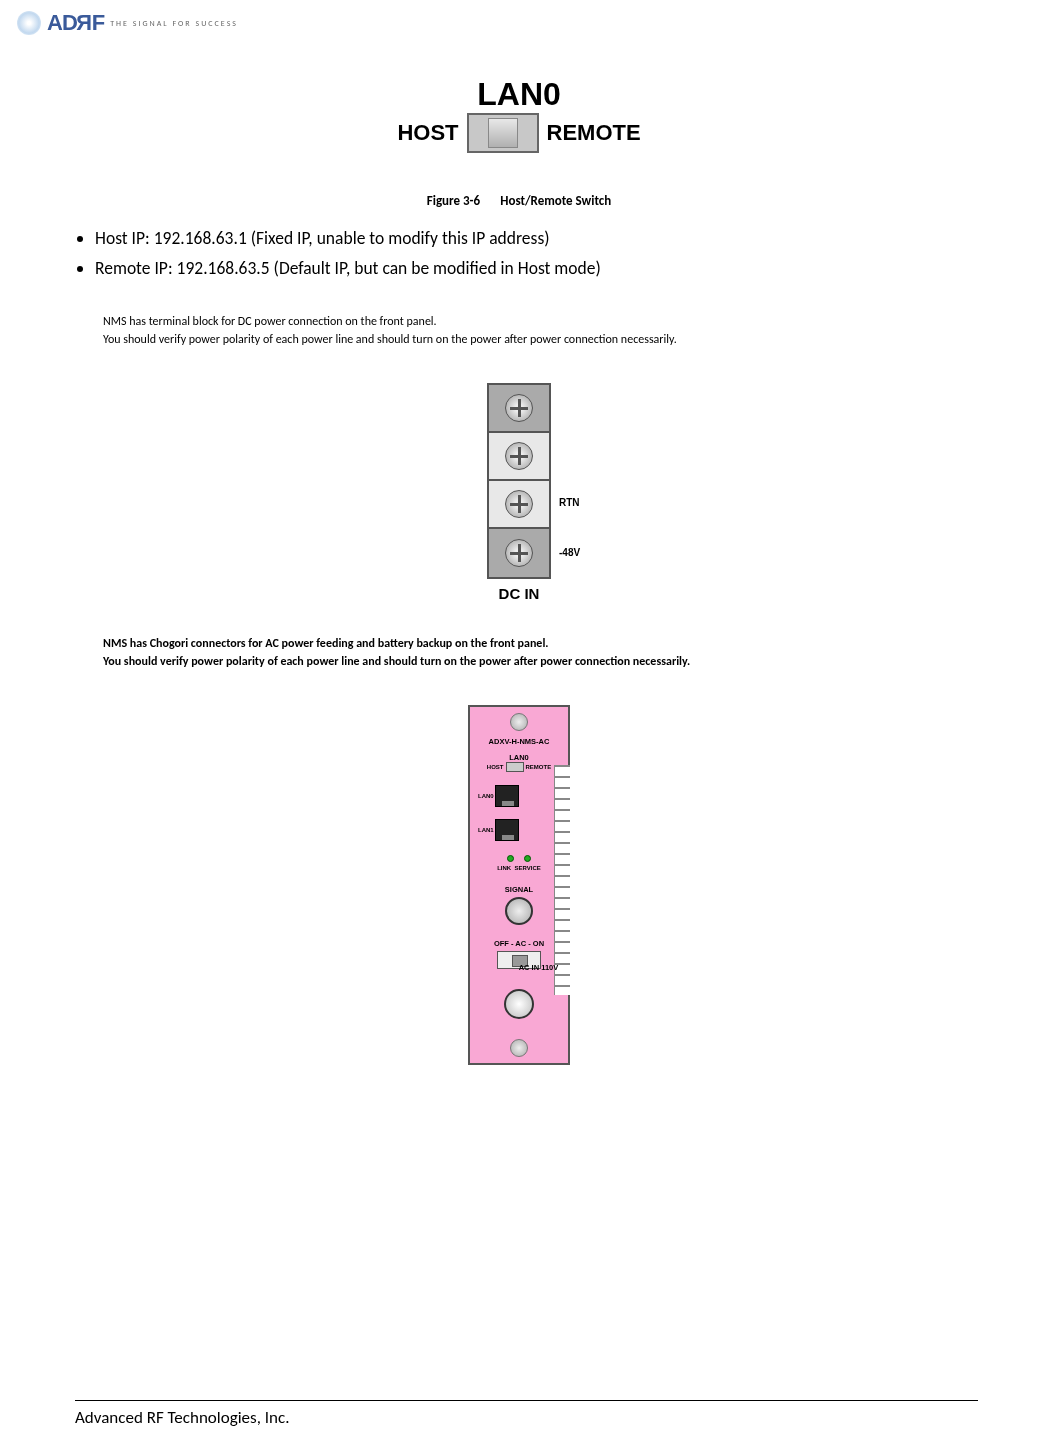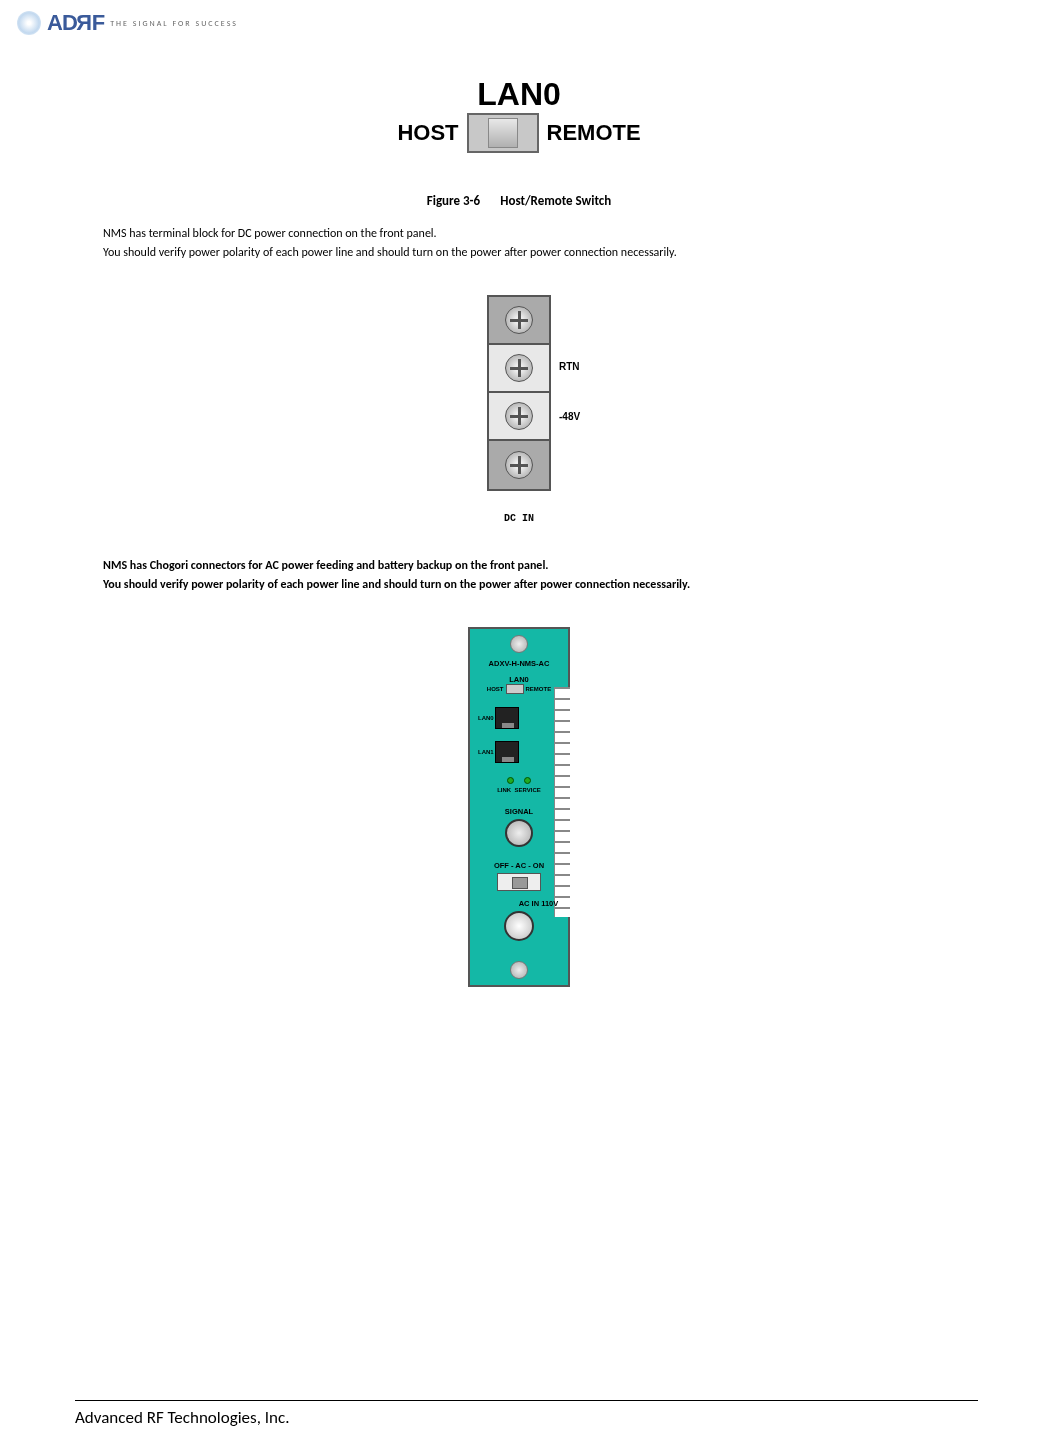--- a/index.html
+++ b/index.html
@@ -132,36 +132,37 @@
   .tb-row .screw::before{left:4px;right:4px;top:12px;height:3px;}
   .tb-row .screw::after {top:4px;bottom:4px;left:12px;width:3px;}
   .tb-inner { background:#e8e8e8; }
   .dcin-lbl {
     position:absolute;
     font-size:10px;
     font-family: Arial, sans-serif;
     font-weight: bold;
     left: 70px;
     white-space: nowrap;
+    margin-top: 48px;
   }
   .dcin-caption {
-    font-family: Liberation Mono, monospace;
-    font-weight: bold;
-    font-size: 10px;
-    margin-top: 22px;
+    font-family: Liberation Sans, sans-serif;
+    font-weight: bold;
+    font-size: 15px;
+    margin-top: 6px;
   }
 
   
   .ac-wrap { text-align:center; margin-bottom: 20px; }
   .ac-panel {
     display:inline-block;
     width: 102px;
     height: 360px;
     border: 2px solid #555;
-    background: #14b8a6;
+    background: #f9a8d4;
     position: relative;
     font-family: Arial, sans-serif;
   }
   .ac-vents {
     position:absolute;
     right:-2px;
     top:58px;
     width:16px;
     height:230px;
     background: repeating-linear-gradient(#888 0 2px,#fff 2px 11px);
@@ -235,20 +236,24 @@
         <span class="switch-toggle"></span>
       </span>
       <span>REMOTE</span>
     </div>
   </div>
 
   <div class="caption">
     <span class="num">Figure 3-6</span><span>Host/Remote Switch</span>
   </div>
 
+  <ul class="bullets">
+    <li>Host IP: 192.168.63.1 (Fixed IP, unable to modify this IP address)</li>
+    <li>Remote IP: 192.168.63.5 (Default IP, but can be modified in Host mode)</li>
+  </ul>
 
   <div class="body-text" style="white-space:pre-line;">NMS has terminal block for DC power connection on the front panel.
 You should verify power polarity of each power line and should turn on the power after power connection necessarily.</div>
 
   <div class="dcin-wrap">
     <div class="dcin-block">
       <div class="tb-row">
           <span class="screw"></span>
         </div>
       <div class="tb-row tb-inner">
@@ -295,21 +300,21 @@
       <div class="ac-item small" style="top:158px;">
         <span>LINK</span>&nbsp;&nbsp;<span>SERVICE</span>
       </div>
 
       <div class="ac-item" style="top:178px;">SIGNAL</div>
       <div class="ac-item" style="top:190px;"><span class="batt-conn"></span></div>
 
       <div class="ac-item" style="top:232px;">OFF - AC - ON</div>
       <div class="ac-item" style="top:244px;"><span class="toggle-sw"></span></div>
 
-      <div class="ac-item" style="top:270px;margin-left:39px;">AC IN 110V</div>
+      <div class="ac-item" style="top:256px;margin-left:39px;">AC IN 110V</div>
       <div class="ac-item" style="top:282px;"><span class="ac-conn"></span></div>
 
       <span class="ac-screw-bot"></span>
     </div>
   </div>
 
 </div>
 
 <div class="footer">
   <span class="company">Advanced RF Technologies, Inc.</span>

